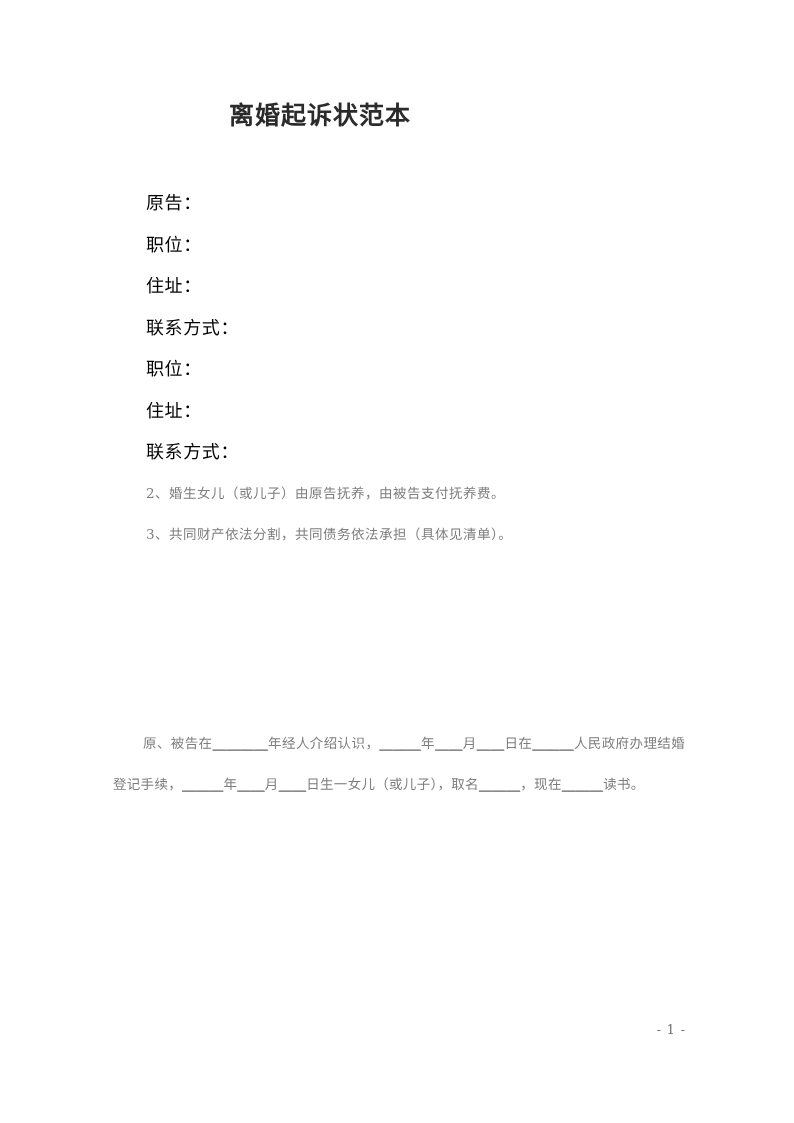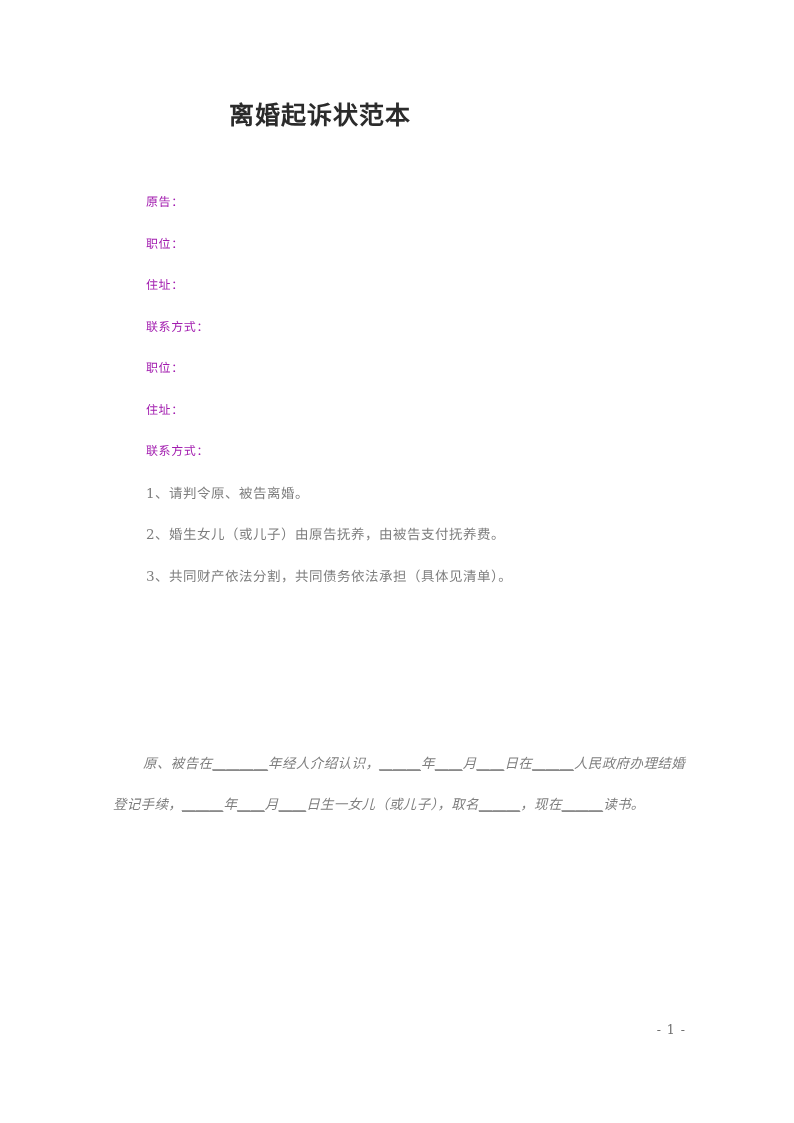--- a/index.html
+++ b/index.html
@@ -31,22 +31,22 @@
     letter-spacing: 1px;
     line-height: 36px;
   }
   .body-block {
     position: absolute;
     left: 113px;
     top: 182px;
     width: 570px;
   }
   .field-line {
-    font-size: 12px;
-    color: #a21caf;
+    font-size: 18px;
+    color: #000000;
     line-height: 41.5px;
     height: 41.5px;
     padding-left: 33px;
     letter-spacing: 0.6px;
     white-space: nowrap;
   }
   .section-head {
     font-size: 13.5px;
     font-weight: bold;
     color: #3a3a3a;
@@ -108,26 +108,25 @@
 
   <div class="body-block">
     <div class="field-line">原告：</div>
     <div class="field-line">职位：</div>
     <div class="field-line">住址：</div>
     <div class="field-line">联系方式：</div>
     <div class="field-line">职位：</div>
     <div class="field-line">住址：</div>
     <div class="field-line">联系方式：</div>
 
-    <div class="claim-line">1、请判令原、被告离婚。</div>
     <div class="claim-line">2、婚生女儿（或儿子）由原告抚养，由被告支付抚养费。</div>
     <div class="claim-line">3、共同财产依法分割，共同债务依法承担（具体见清单）。</div>
 
   </div>
 
-  <div class="para-block" style="top: 743px; font-style: italic;">
+  <div class="para-block" style="top: 723px;">
     <p class="para"><span>原、被告在</span><span class="blank">＿＿＿＿</span><span>年经人介绍认识，</span><span class="blank">＿＿＿</span><span>年</span><span class="blank">＿＿</span><span>月</span><span class="blank">＿＿</span><span>日在</span><span class="blank">＿＿＿</span><span>人民政府办理结婚登记手续，</span><span class="blank">＿＿＿</span><span>年</span><span class="blank">＿＿</span><span>月</span><span class="blank">＿＿</span><span>日生一女儿（或儿子），取名</span><span class="blank">＿＿＿</span><span>，现在</span><span class="blank">＿＿＿</span><span>读书。</span></p>
   </div>
 
 
   <div class="page-number">- 1 -</div>
 
 </div>
 
 </body></html>

